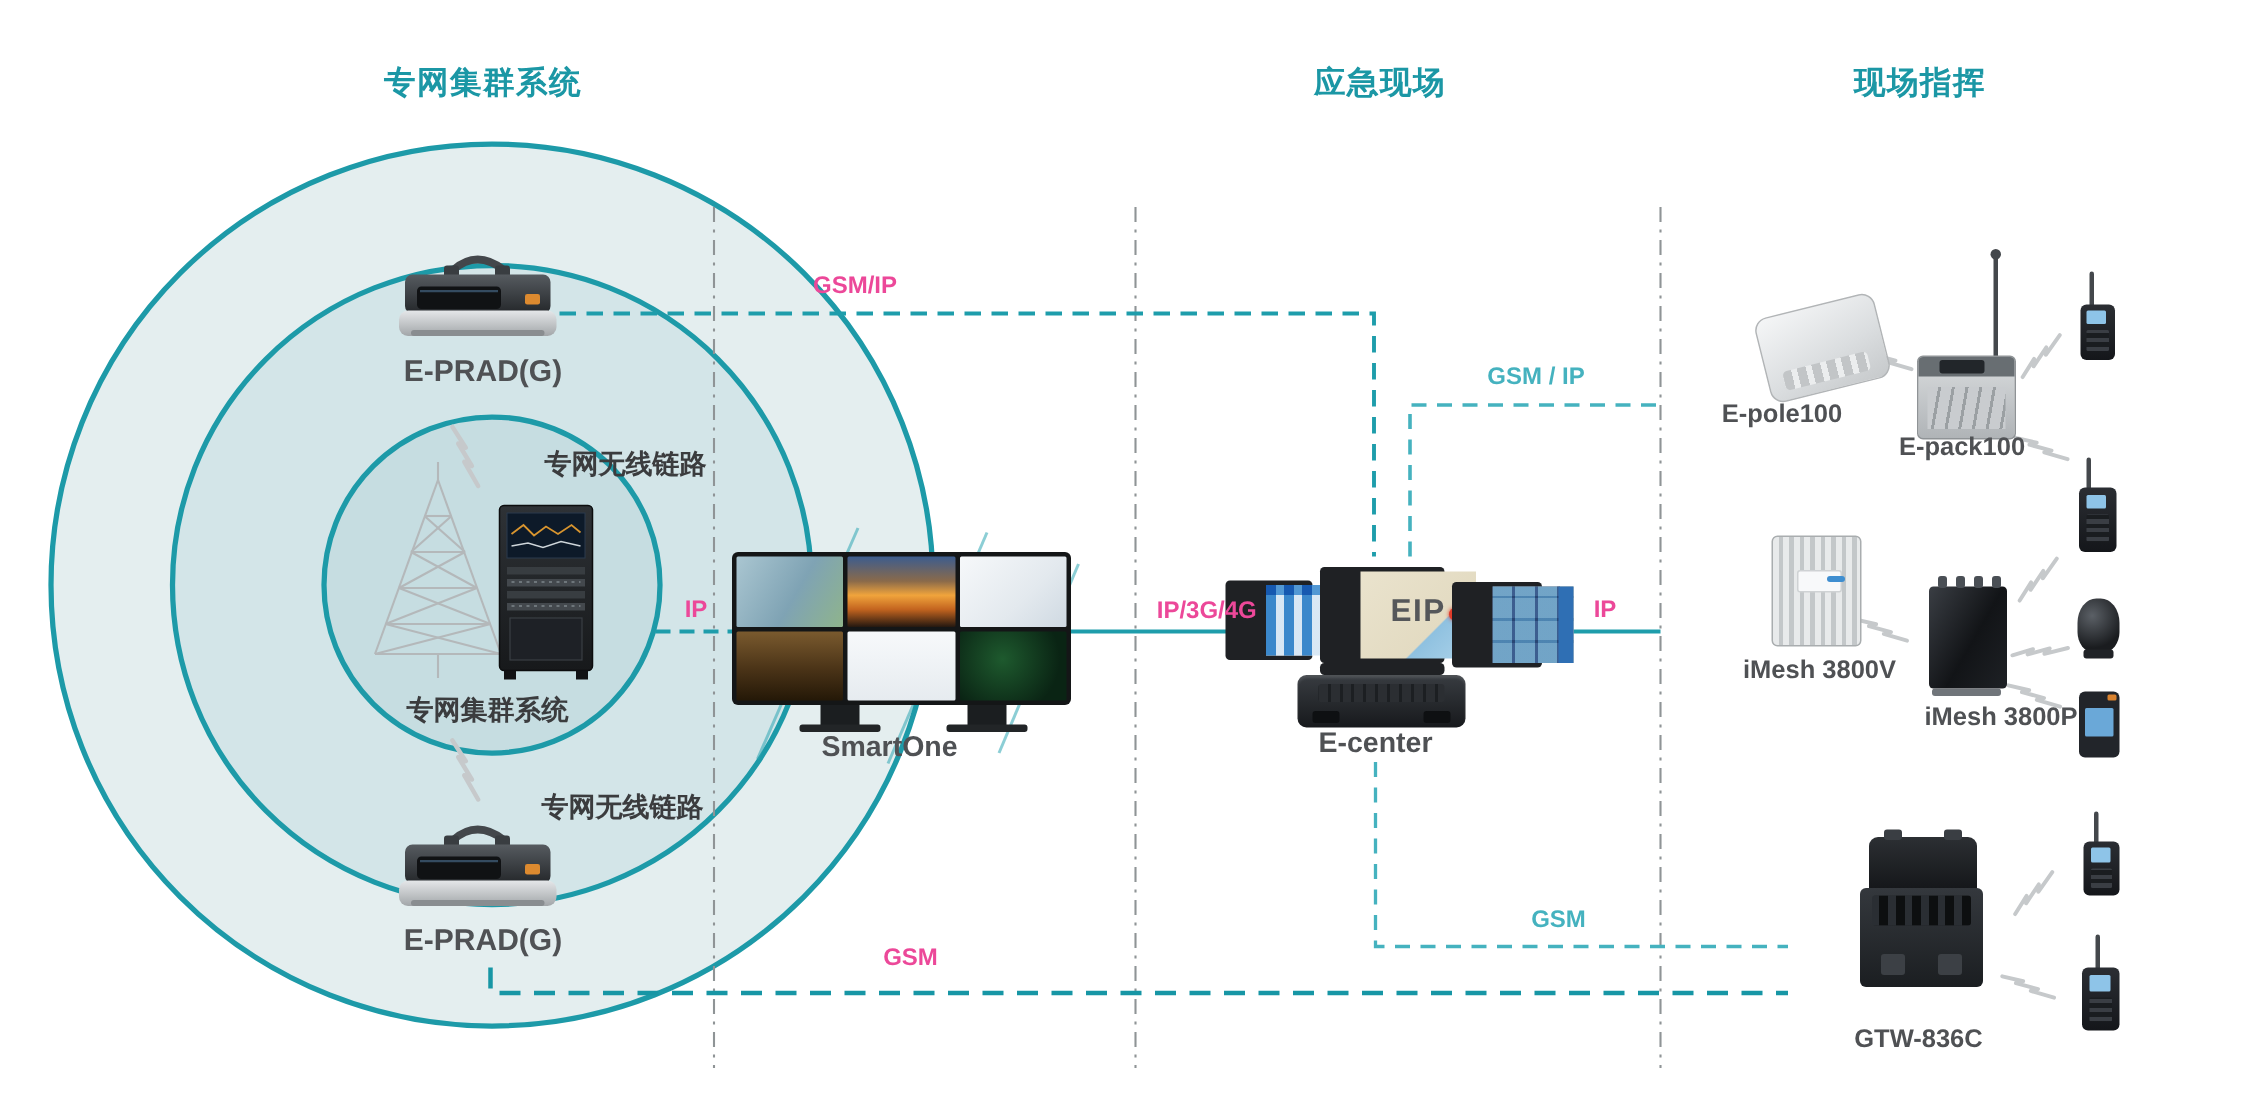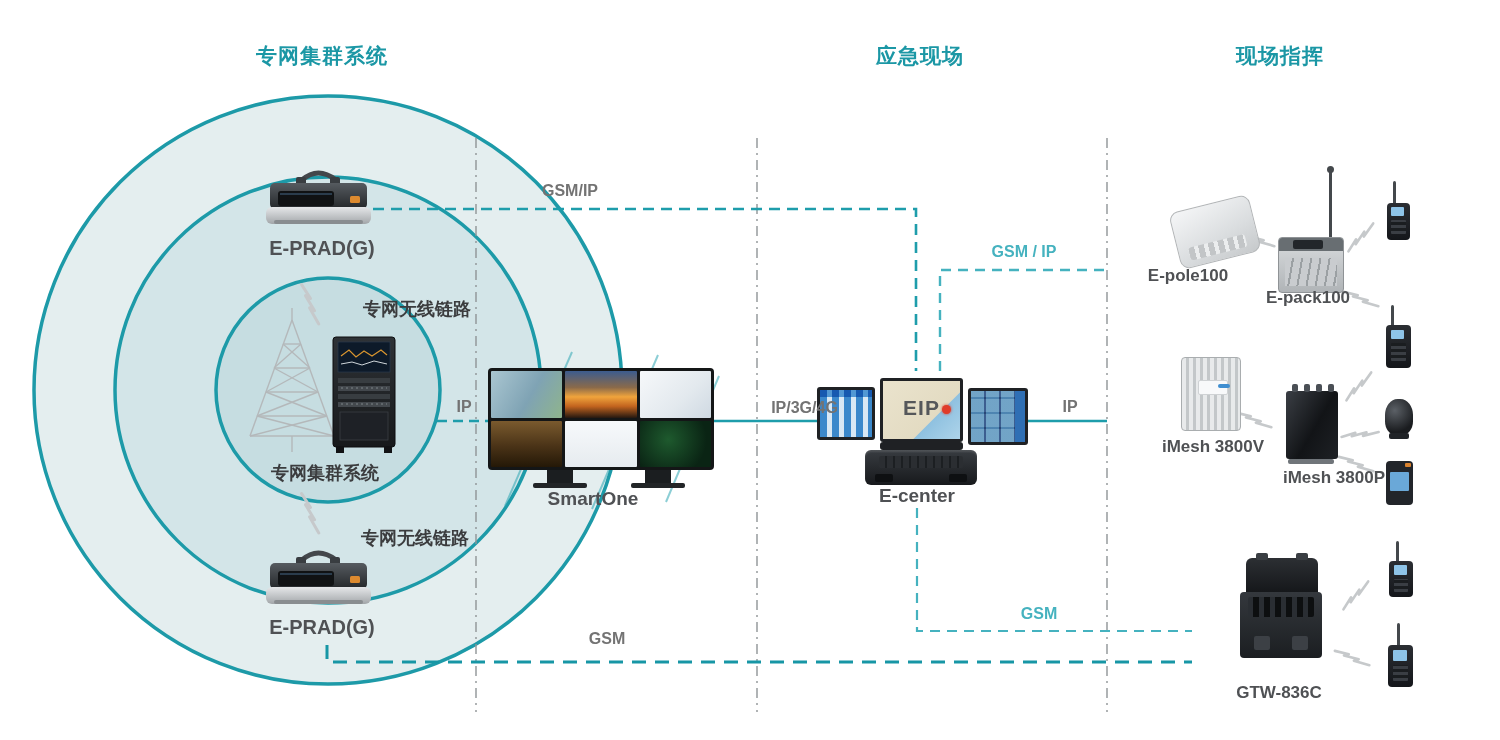--- a/index.html
+++ b/index.html
@@ -4,38 +4,38 @@
 <style>
   html,body{margin:0;padding:0;background:#ffffff;}
   .canvas{position:relative;width:1500px;height:740px;background:#ffffff;overflow:hidden;
           font-family:"Liberation Sans",sans-serif;}
   svg.bg{position:absolute;left:0;top:0;}
   .lbl{position:absolute;text-align:center;font-weight:bold;line-height:1.1;white-space:nowrap;}
   .hdr{font-size:21px;color:#1b97a5;letter-spacing:1px;}
   .dev{font-size:19px;color:#4f5154;}
   .dev-sm{font-size:17px;color:#4f5154;}
   .cn{font-size:18px;color:#3b3c3e;}
-  .link{font-size:16px;color:#737373;}
+  .link{font-size:16px;color:#ec4899;}
   .link-lt{font-size:16px;color:#45b2bf;}
   
   .smartone{position:absolute;left:488px;top:368px;width:226px;height:102px;background:#141617;
             border-radius:4px;padding:3px;display:grid;grid-template-columns:repeat(3,1fr);
             grid-template-rows:repeat(2,1fr);gap:3px;box-sizing:border-box;}
   .tile{border-radius:1px;}
   .t1{background:linear-gradient(120deg,#aac6d1 0%,#7fa3b4 55%,#8fb48c 100%);}
   .t2{background:linear-gradient(to bottom,#3c5c8e 0%,#8a6a4a 35%,#f0a43c 55%,#c3641f 75%,#241810 100%);}
   .t3{background:linear-gradient(135deg,#f6f8fa 0%,#e3e9ee 60%,#cfd9e2 100%);}
   .t4{background:linear-gradient(to bottom,#7a5a2e 0%,#4a3317 55%,#241807 100%);}
   .t5{background:linear-gradient(#f7f9fb,#e6ebef);}
   .t6{background:radial-gradient(circle at 40% 40%,#1e5a2e 0%,#0a2414 75%);}
   .stand{position:absolute;width:26px;height:14px;background:#1b1e20;top:470px;}
   .standbase{position:absolute;width:54px;height:5px;background:#222527;border-radius:2px;top:483px;}
   
   .scr{position:absolute;background:#1f2124;border-radius:3px;box-sizing:border-box;padding:3px;}
-  .scr-inner{width:100%;height:100%;position:relative;overflow:hidden;}
+  .scr-inner{width:100%;height:100%;position:relative;overflow:hidden;margin-left:24px;}
   .ec-left{background:linear-gradient(to bottom,#5aa0d8 0%,#5aa0d8 14%,#eef4f9 14%),
            repeating-linear-gradient(90deg,#3f8ed0 0 7px,#e8f2fa 7px 12px);
            background-blend-mode:multiply;}
   .ec-map{background:linear-gradient(135deg,#eae3cd 0%,#e3dbc2 65%,#8fc1e0 66%,#aed4ea 100%);}
   .eip{position:absolute;left:0;right:0;top:26%;text-align:center;font-weight:bold;
        font-size:21px;color:#55575a;letter-spacing:1px;}
   .reddot{position:absolute;right:12%;top:42%;width:9px;height:9px;border-radius:50%;
           background:#e03c2a;box-shadow:0 0 3px #e03c2a;}
   .ec-cam{background:repeating-linear-gradient(0deg,#7e95ab 0 13px,#56708a 13px 15px),
           repeating-linear-gradient(90deg,rgba(255,255,255,.28) 0 13px,rgba(10,20,35,.35) 13px 15px);

